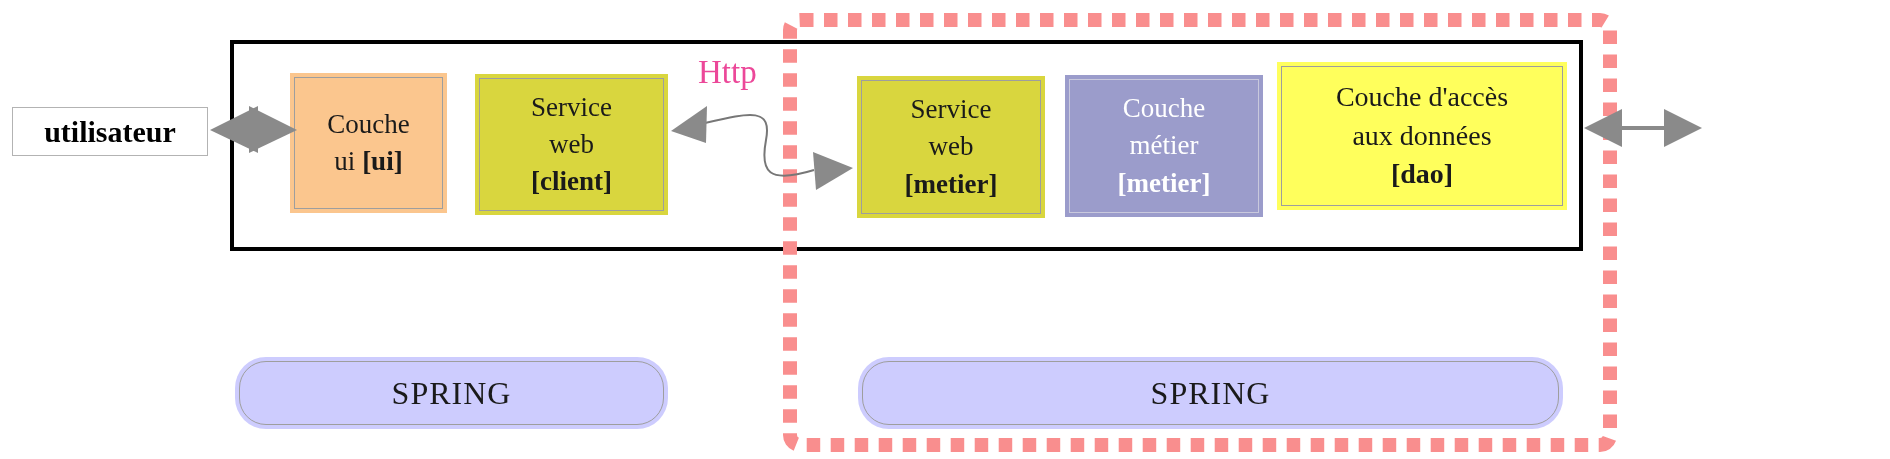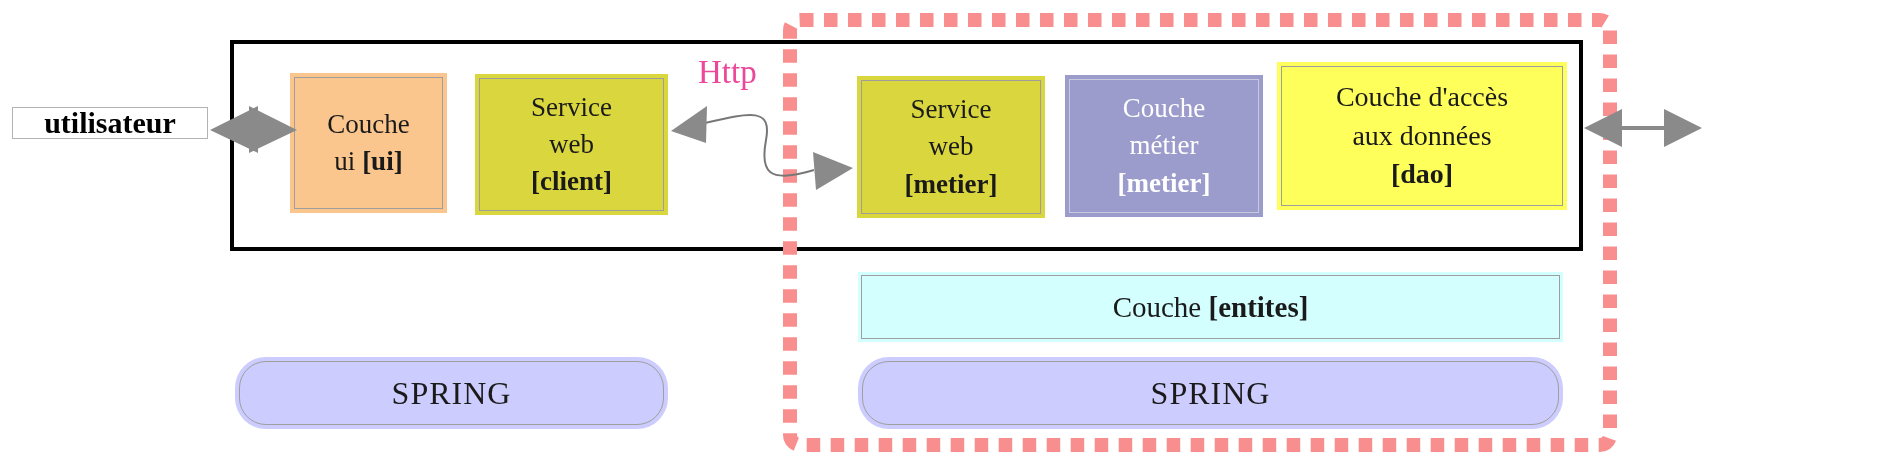--- a/index.html
+++ b/index.html
@@ -35,21 +35,21 @@
 
   svg.overlay { position:absolute; left:0; top:0; pointer-events:none; }
 </style>
 </head>
 <body>
 
 <div class="canvas">
 
   <div class="abs frame-black" style="left:230px; top:40px; width:1353px; height:211px;"></div>
 
-  <div class="abs label-box" style="left:12px; top:107px; width:196px; height:32px;">
+  <div class="abs label-box" style="left:12px; top:107px; width:196px; height:49px;">
     <span>utilisateur</span>
   </div>
 
   <div class="abs box node ui-box" style="left:290px; top:73px; width:157px; height:140px;">
     <div>Couche</div>
     <div><span>ui </span><b>[ui]</b></div>
   </div>
 
   <div class="abs box node ws-box" style="left:475px; top:74px; width:193px; height:141px;">
     <div>Service</div>
@@ -73,23 +73,20 @@
     <b>[metier]</b>
   </div>
 
   <div class="abs box node dao-box" style="left:1277px; top:62px; width:290px; height:148px;">
     <div>Couche d'accès</div>
     <div>aux données</div>
     <b>[dao]</b>
   </div>
 
 
-  <div class="abs box node entites-box" style="left:858px; top:272px; width:705px; height:70px;">
-    <div><span>Couche </span><b>[entites]</b></div>
-  </div>
 
   <div class="abs box node spring-box" style="left:235px; top:357px; width:433px; height:72px;">
     <span>SPRING</span>
   </div>
 
   <div class="abs box node spring-box" style="left:858px; top:357px; width:705px; height:72px;">
     <span>SPRING</span>
   </div>
 
   <svg class="overlay" width="1890" height="459" viewBox="0 0 1890 459">

